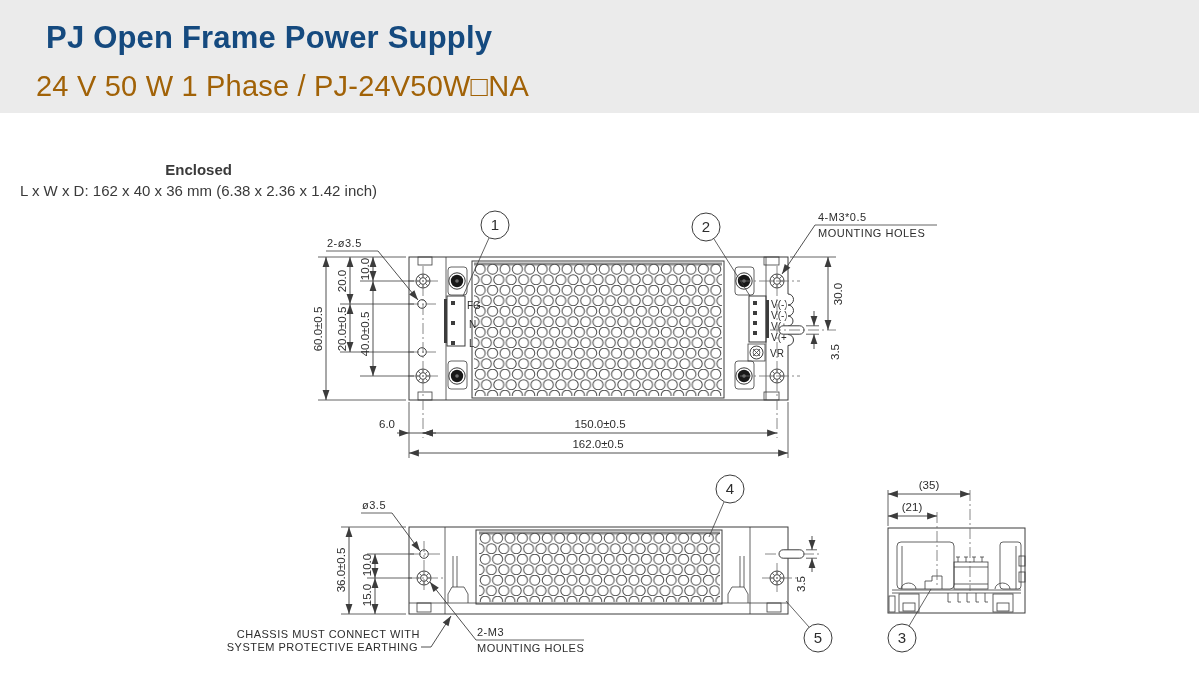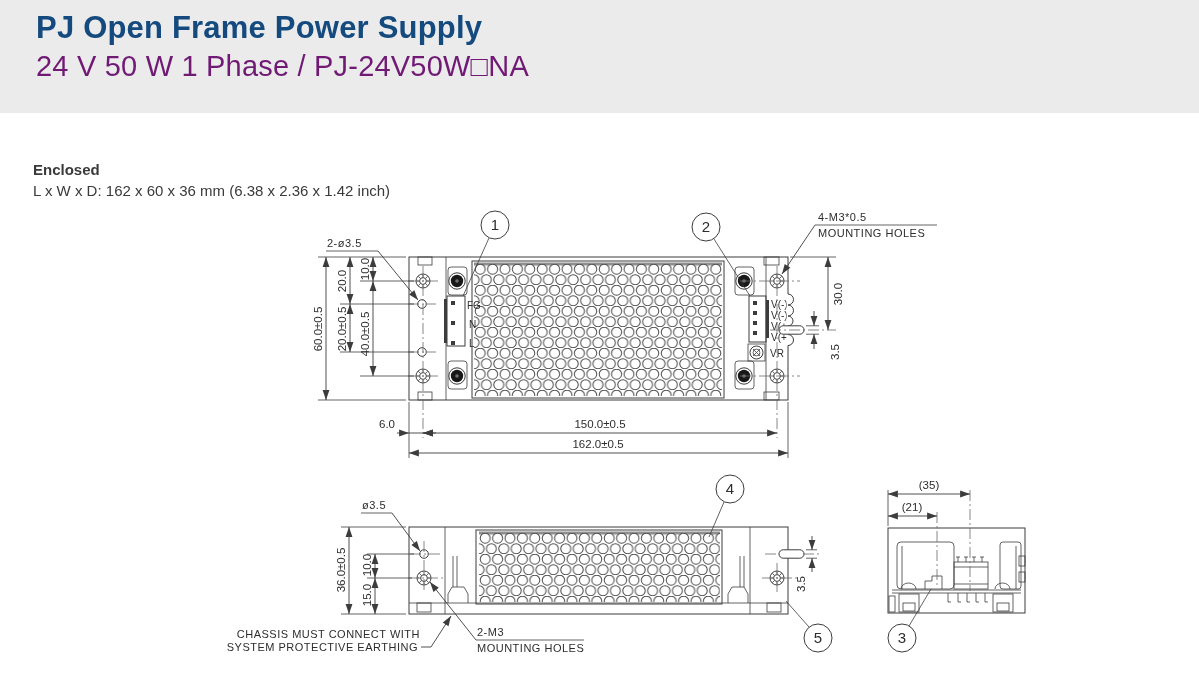--- a/index.html
+++ b/index.html
@@ -1,21 +1,21 @@
 <!DOCTYPE html>
 <html><head>
 <meta charset="utf-8">
 <style>
   html,body{margin:0;padding:0;background:#fff;}
   .page{position:relative;width:1199px;height:677px;background:#fff;overflow:hidden;
         font-family:"Liberation Sans","DejaVu Sans",sans-serif;}
   .band{position:absolute;left:0;top:0;width:1199px;height:113px;background:#ebebeb;}
-  .band h1{margin:0;padding:10px 16px 0 36px;font-size:31px;font-weight:700;color:#154a7f;letter-spacing:0.2px;}
-  .band h2{margin:0;padding:4px 0 0 36px;font-size:29px;font-weight:400;color:#701a75;letter-spacing:0.2px;}
-  .enclosed{position:absolute;left:33px;top:160px;color:#3a3a3a;}
+  .band h1{margin:10px;padding:10px 16px 0 36px;font-size:31px;font-weight:700;color:#154a7f;letter-spacing:0.2px;}
+  .band h2{margin:0;padding:4px 0 0 36px;font-size:29px;font-weight:400;color:#a16207;letter-spacing:0.2px;}
+  .enclosed{position:absolute;left:20px;top:160px;color:#3a3a3a;text-align:center;}
   .enc-h{font-size:15px;font-weight:700;line-height:20px;}
   .enc-d{font-size:15px;line-height:21px;}
   .enc-d b{font-weight:400;}
   svg.drawing{position:absolute;left:0;top:0;}
   .ln{stroke:#3c3c3c;stroke-width:1;fill:none;}
   .thin{stroke-width:0.8;}
   .fillw{fill:#fff;}
   .cl{stroke:#6b6b6b;stroke-width:0.8;stroke-dasharray:11 3 2 3;fill:none;}
   .dimln{stroke:#3c3c3c;stroke-width:0.9;fill:none;}
   .shadow{stroke:#8f8f8f;stroke-width:3;fill:none;}
@@ -32,21 +32,21 @@
 
 <div class="page">
 
   <header class="band">
     <h1>PJ Open Frame Power Supply</h1>
     <h2>24 V 50 W 1 Phase / PJ-24V50W□NA</h2>
   </header>
 
   <div class="enclosed">
     <div class="enc-h">Enclosed</div>
-    <div class="enc-d"><b>L x W x D:</b> <span>162 x 60 x 36 mm (6.38 x 2.36 x 1.42 inch)</span></div>
+    <div class="enc-d"><b>L x W x D:</b> <span>162 x 40 x 36 mm (6.38 x 2.36 x 1.42 inch)</span></div>
   </div>
 
   <svg class="drawing" width="1199" height="677" viewBox="0 0 1199 677">
     <defs>
       <marker id="arr" viewBox="0 0 10 8" refX="9.5" refY="4" markerWidth="11" markerHeight="9" orient="auto-start-reverse" markerUnits="userSpaceOnUse">
         <path d="M0.5,0.9 L9.5,4 L0.5,7.1 z" fill="#3c3c3c"></path>
       </marker>
       <pattern id="perfA" width="12.4" height="21" patternUnits="userSpaceOnUse" patternTransform="translate(474,264)">
         <circle cx="6.2" cy="5.2" r="5" fill="#fff" stroke="#4a4a4a" stroke-width="1"></circle>
         <circle cx="0" cy="15.7" r="5" fill="#fff" stroke="#4a4a4a" stroke-width="1"></circle>

